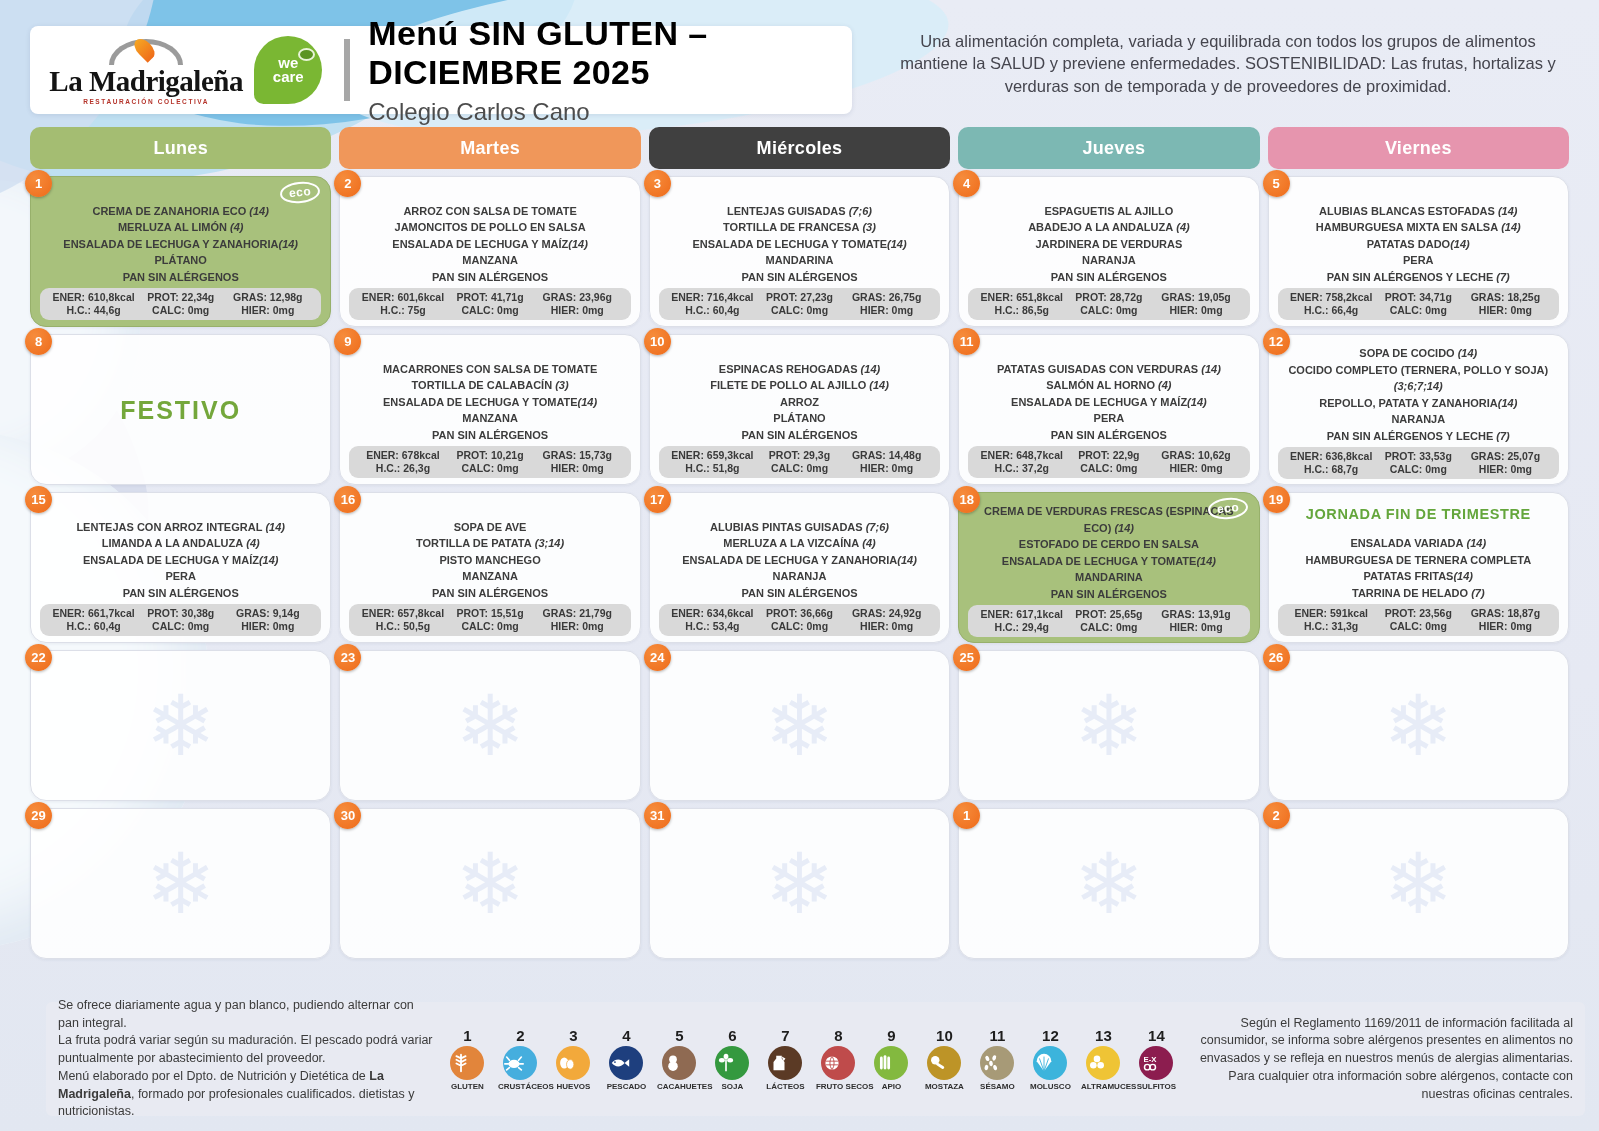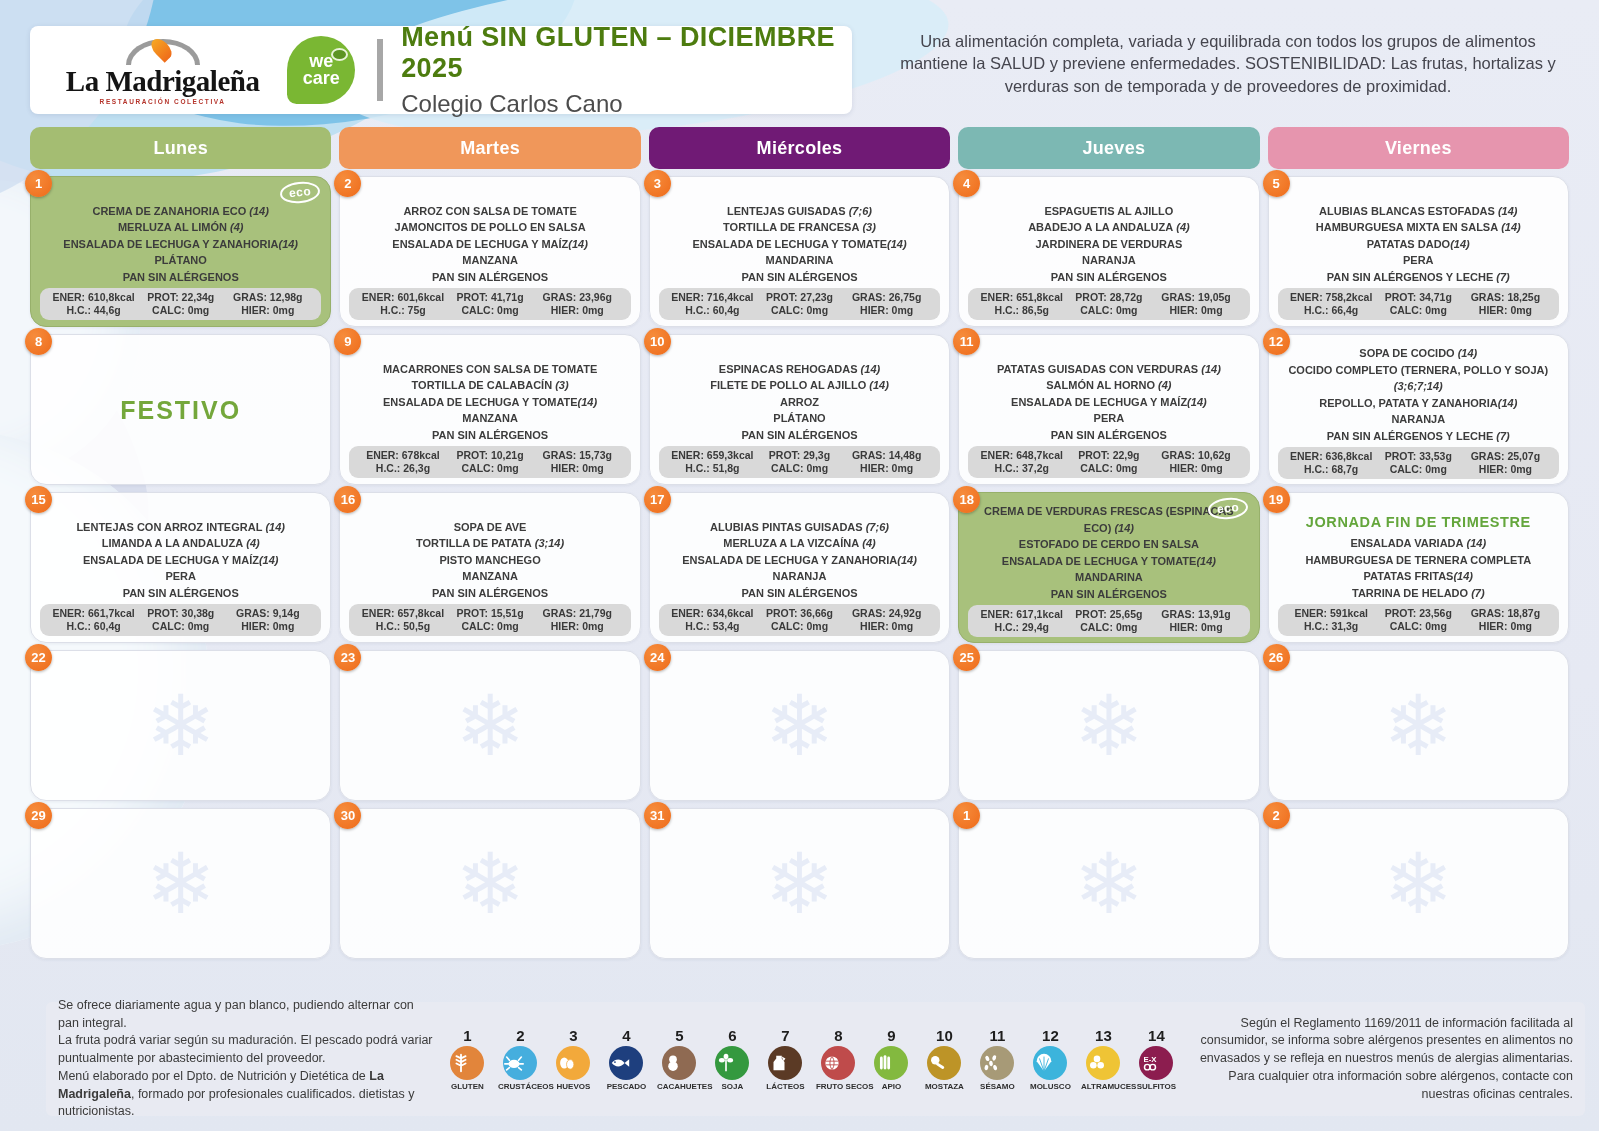--- a/index.html
+++ b/index.html
@@ -24,25 +24,25 @@
     border-radius:8px;box-shadow:0 1px 5px rgba(40,60,100,.12);display:flex;align-items:center;padding:0 16px;box-sizing:border-box;}
   .logo-block{width:270px;text-align:center;line-height:1;}
   .logo-art{position:relative;height:30px;width:110px;margin:0 auto 2px;}
   .logo-arc{position:absolute;left:18px;top:4px;width:74px;height:26px;border:5px solid #9b9b9b;border-bottom:none;
     border-radius:50% 50% 0 0/100% 100% 0 0;box-sizing:border-box;}
   .logo-flame{position:absolute;left:46px;top:2px;width:15px;height:24px;background:linear-gradient(180deg,#f6a623,#ef6c1a);
     border-radius:50% 50% 50% 0;transform:rotate(-45deg);}
   .logo-text{font-family:"Liberation Serif",serif;font-weight:bold;font-size:29px;color:#141414;letter-spacing:-.5px;}
   .logo-sub{font-size:6.5px;letter-spacing:1.6px;color:#b5342b;font-weight:bold;margin-top:3px;}
   .wecare{width:68px;height:68px;border-radius:50% 50% 50% 14%;background:#7ab733;color:#fff;margin:0 16px 0 8px;
-    display:flex;flex-direction:column;align-items:center;justify-content:center;font-weight:bold;font-size:18px;line-height:.95;position:relative;flex:none;}
+    display:flex;flex-direction:column;align-items:center;justify-content:center;font-weight:bold;font-size:15px;line-height:.95;position:relative;flex:none;}
   .turtle{position:absolute;right:7px;top:12px;width:17px;height:13px;background:#5c9422;border-radius:50%;
     border:2px solid #e9f4d8;box-sizing:border-box;}
   .hdr-divider{width:6px;height:62px;background:#a7a7a7;margin:0 18px 0 6px;flex:none;}
-  .title-main{font-size:27px;font-weight:bold;color:#4d7c0f;letter-spacing:.4px;}
+  .title-main{font-size:34px;font-weight:bold;color:#000000;letter-spacing:.4px;}
   .title-sub{font-size:24px;color:#4c4c4c;margin-top:6px;}
   .info-text{position:absolute;z-index:2;left:900px;top:30px;width:656px;text-align:center;
     font-size:16.5px;color:#45454e;line-height:1.36;}
 
   
   #calendar-grid{position:absolute;z-index:2;left:30px;top:127px;width:1539px;
     display:grid;grid-template-columns:repeat(5,1fr);grid-template-rows:42px repeat(5,151px);
     column-gap:8px;row-gap:7px;}
   .weekday-tab{border-radius:10px;display:flex;align-items:center;justify-content:center;
     color:#fff;font-weight:bold;font-size:18px;letter-spacing:.3px;}
@@ -53,21 +53,21 @@
   .cell.empty::after{content:"❄";position:absolute;left:50%;top:50%;transform:translate(-50%,-50%);
     font-size:84px;color:rgba(175,195,230,.28);pointer-events:none;}
   .day-badge{position:absolute;top:-7px;left:-6px;width:27px;height:27px;border-radius:50%;
     background:radial-gradient(circle at 35% 30%,#f68c3c,#ee6b1a);color:#fff;font-weight:bold;font-size:13px;
     display:flex;align-items:center;justify-content:center;box-shadow:0 1px 3px rgba(0,0,0,.3);}
   .eco-badge{position:absolute;top:5px;right:10px;color:#fff;border:2px solid #fff;border-radius:50%;
     padding:1px 7px 2px;font-size:12px;font-weight:bold;transform:rotate(-6deg);letter-spacing:.5px;}
   .menu-items{flex:1;display:flex;flex-direction:column;justify-content:center;text-align:center;
     font-weight:bold;font-size:11px;color:#3c3c3c;line-height:1.5;padding:2px 4px 3px;}
   .menu-items i{font-style:italic;}
-  .special-title{color:#64a63c;font-weight:bold;font-size:14.5px;letter-spacing:.6px;margin-bottom:1px;}
+  .special-title{color:#64a63c;font-weight:bold;font-size:14.5px;letter-spacing:.6px;margin-bottom:9px;}
   .festivo-label{flex:1;display:flex;align-items:center;justify-content:center;
     color:#74a73b;font-weight:bold;font-size:25px;letter-spacing:2px;}
   .nutrition{background:#d9d9d9;border-radius:9px;padding:3px 10px 4px;margin:0 2px;
     display:grid;grid-template-columns:1fr 1fr 1fr;font-size:10.5px;font-weight:bold;color:#3a3a3a;
     text-align:center;row-gap:1px;}
 
   
   .footer{position:absolute;z-index:2;left:46px;top:1002px;width:1539px;height:114px;
     background:rgba(232,234,241,.96);border-radius:6px;display:flex;align-items:center;
     padding:0 12px;box-sizing:border-box;gap:12px;}
@@ -116,21 +116,21 @@
   <div>
     <div class="title-main">Menú SIN GLUTEN – DICIEMBRE 2025</div>
     <div class="title-sub">Colegio Carlos Cano</div>
   </div>
 </div>
 <div class="info-text">Una alimentación completa, variada y equilibrada con todos los grupos de alimentos mantiene la SALUD y previene enfermedades. SOSTENIBILIDAD: Las frutas, hortalizas y verduras son de temporada y de proveedores de proximidad.</div>
 
 <div id="calendar-grid">
   <div class="weekday-tab" style="background: rgb(164, 189, 114);">Lunes</div>
   <div class="weekday-tab" style="background: rgb(240, 151, 90);">Martes</div>
-  <div class="weekday-tab" style="background: #701a75;">Miércoles</div>
+  <div class="weekday-tab" style="background: #404040;">Miércoles</div>
   <div class="weekday-tab" style="background: rgb(124, 184, 179); padding-left: 10px;">Jueves</div>
   <div class="weekday-tab" style="background: rgb(230, 149, 174);">Viernes</div>
 <div class="cell green">
     <div class="day-badge">
         <span>1</span>
       </div>
     <span class="eco-badge">eco</span>
     <div class="festivo-label" hidden=""></div>
     <div class="menu-items">
         <div><span>CREMA DE ZANAHORIA ECO</span><i> (14)</i></div>

